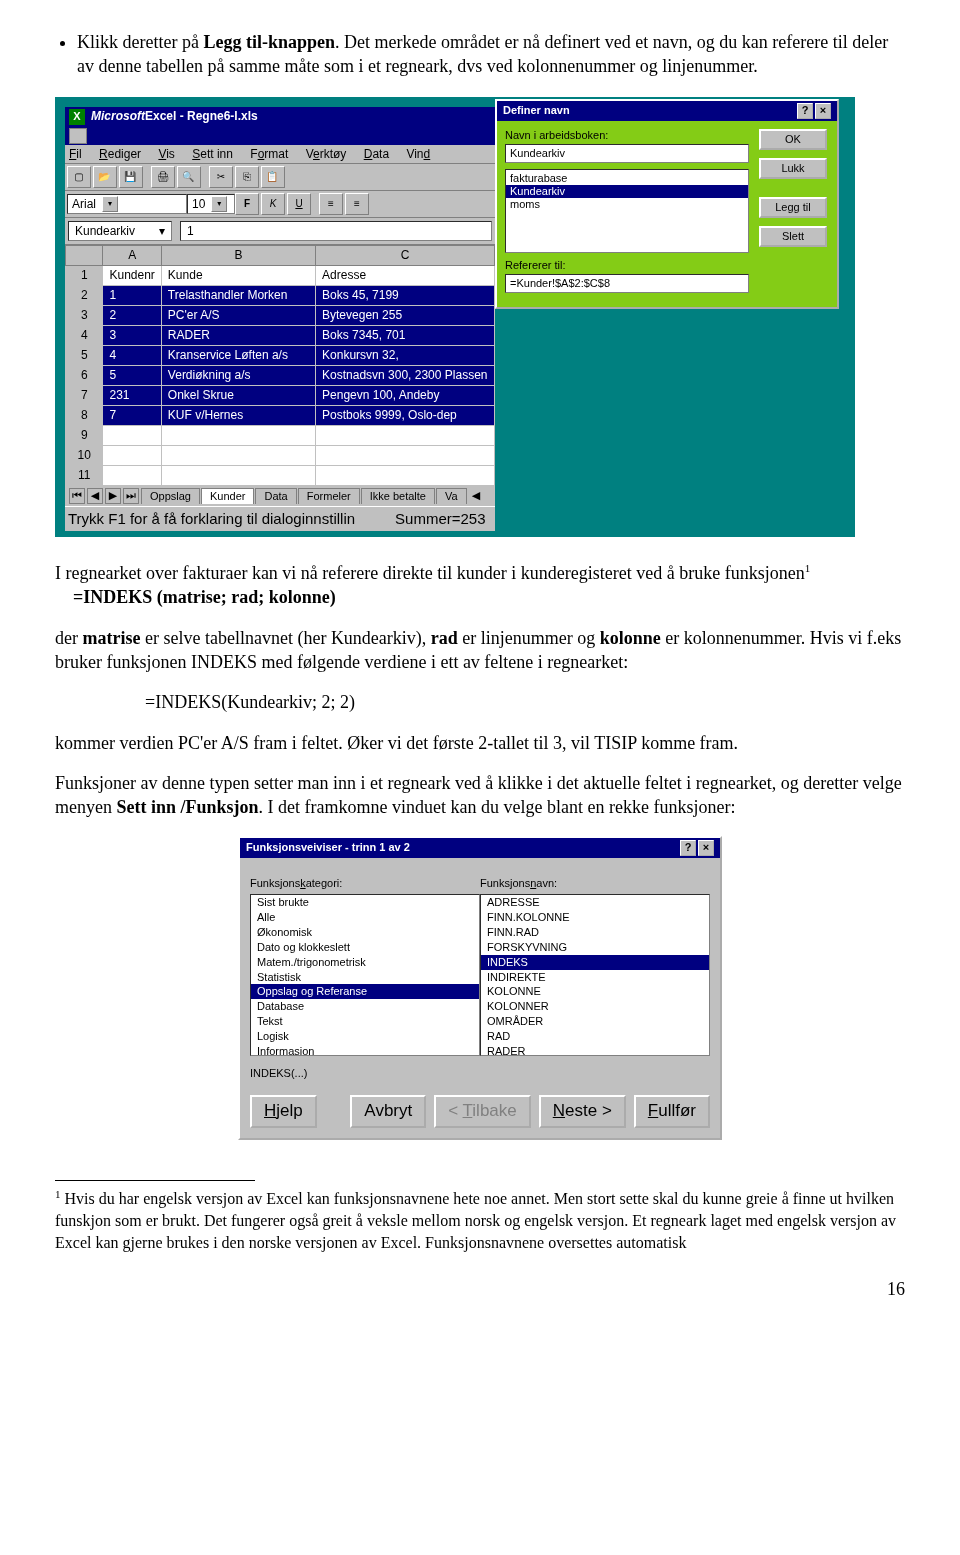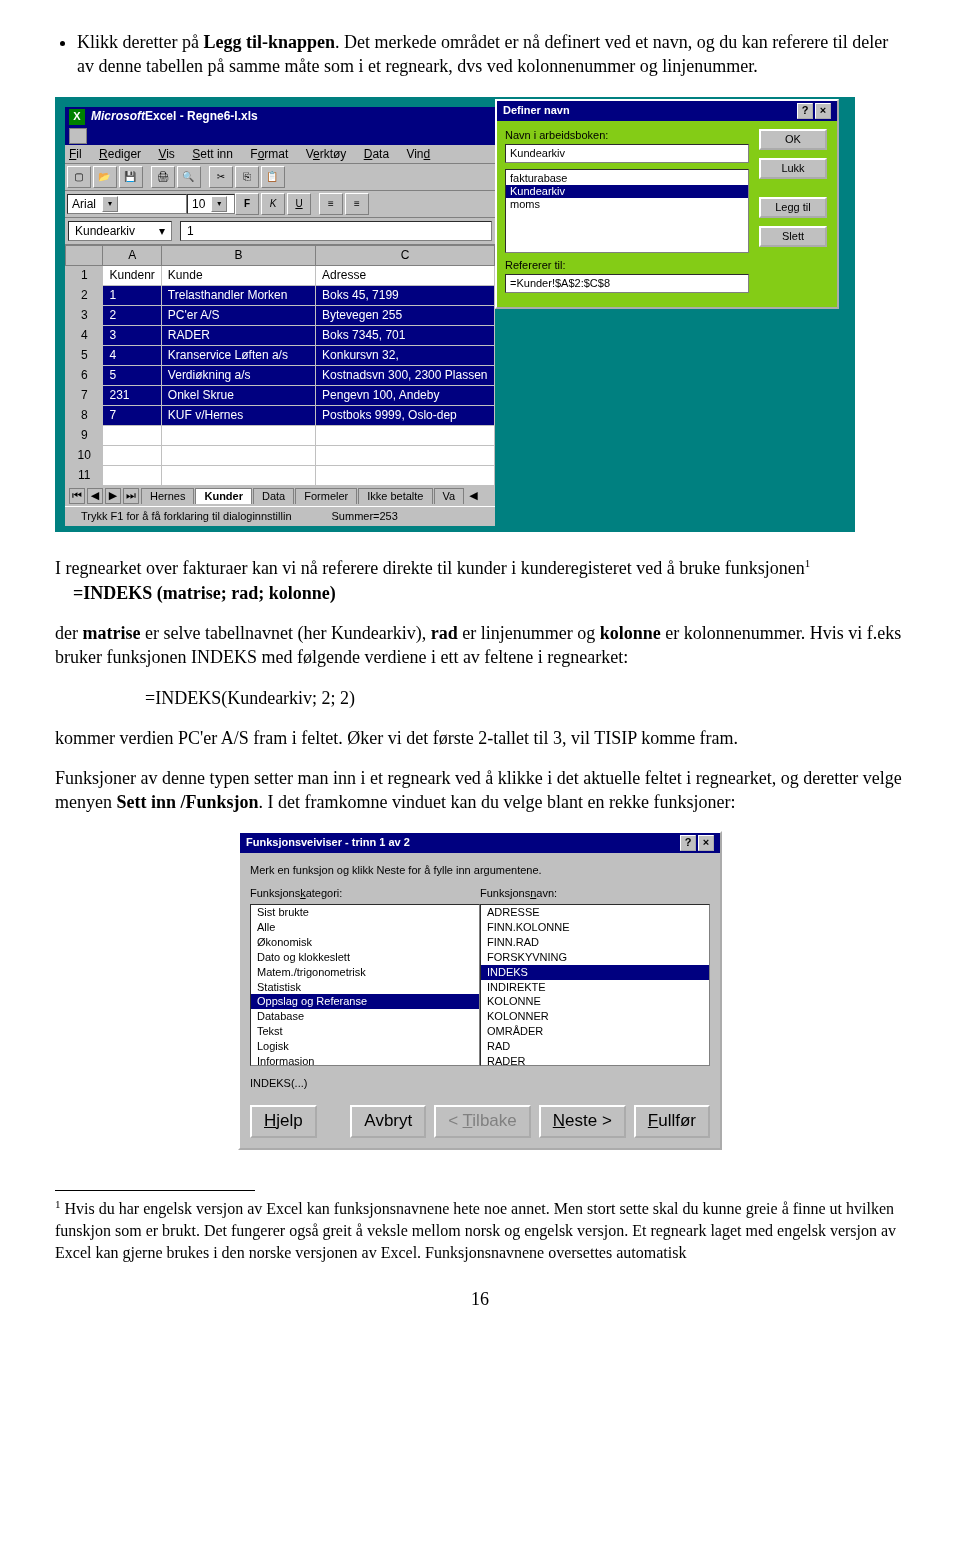--- a/index.html
+++ b/index.html
@@ -4,21 +4,21 @@
 <style>
 body{font-family:"Times New Roman",serif;font-size:18px;line-height:1.35;margin:0;padding:30px 55px;color:#000;background:#fff;width:960px;box-sizing:border-box}
 ul{margin:0 0 18px 0;padding-left:22px}
 li{margin:0}
 p{margin:0 0 16px 0}
 .bold{font-weight:bold}
 .indent{padding-left:90px}
 sup{font-size:11px}
 hr.footrule{border:0;border-top:1px solid #000;width:200px;margin:40px 0 6px 0}
 .footnote{font-size:16px}
-.pagenum{text-align:center;margin-top:24px}
+.pagenum{text-align:right;margin-top:24px}
 
 
 .shot{background:#008080;padding:10px 10px 6px 10px;margin:12px 0 24px 0;font-family:Tahoma,Arial,sans-serif;font-size:12px;color:#000;line-height:1.2;width:780px}
 .titlebar{background:#000080;color:#fff;display:flex;align-items:center;height:20px;padding:0 4px;font-weight:bold}
 .titlebar .xicon{background:#008000;color:#fff;width:16px;height:16px;display:inline-flex;align-items:center;justify-content:center;margin-right:6px;font-weight:bold;font-size:11px}
 .titlebar .spacer{flex:1}
 .menubar{background:#c0c0c0;padding:2px 4px;border-bottom:1px solid #808080}
 .menubar span{margin-right:14px}
 .menubar span u{text-decoration:underline}
 .toolbar{background:#c0c0c0;display:flex;align-items:center;padding:2px;border-bottom:1px solid #808080}
@@ -33,21 +33,21 @@
 table.grid th{background:#c0c0c0;border:1px solid #808080;font-weight:normal;padding:1px 6px;height:17px}
 table.grid td{border:1px solid #c0c0c0;padding:1px 6px;height:17px}
 .rowhead{background:#c0c0c0;text-align:center;width:26px;border:1px solid #808080}
 tr.selrow td{background:#000080;color:#fff}
 tr.selrow .rowhead{background:#c0c0c0;color:#000}
 
 .sheettabs{background:#c0c0c0;padding:2px 4px;font-size:11px;display:flex;align-items:center}
 .sheettabs .nav{display:inline-block;width:14px;height:14px;background:#c0c0c0;border:1px solid #808080;margin-right:2px;text-align:center;line-height:12px}
 .tab{background:#fff;border:1px solid #808080;border-bottom:0;padding:1px 8px;margin-right:1px;font-size:11px}
 .tab.inactive{background:#c0c0c0}
-.statusbar{background:#c0c0c0;padding:3px 16px;font-size:11px;border-top:1px solid #fff;display:flex}
+.statusbar{background:#c0c0c0;padding:3px 3px;font-size:15px;border-top:1px solid #fff;display:flex}
 .statusbar .sep{width:40px}
 
 
 .dlg{background:#84cc16;border:2px outset #fff;width:340px;font-family:Tahoma,Arial,sans-serif;font-size:11px;margin-top:-8px}
 .dlg .dlgtitle{background:#000080;color:#fff;font-weight:bold;padding:2px 6px;display:flex;align-items:center}
 .dlg .dlgtitle .spacer{flex:1}
 .dlg .dlgtitle .x{background:#c0c0c0;color:#000;border:1px outset #fff;width:14px;height:14px;text-align:center;line-height:12px;margin-left:2px;font-weight:bold}
 .dlg .body{padding:8px;display:flex}
 .dlg .lcol{flex:1}
 .dlg .rcol{width:70px;margin-left:10px}
@@ -214,22 +214,22 @@
                 <td></td>
               </tr>
         </tbody>
           </table>
       </div>
       <div class="sheettabs">
         <span class="nav">⏮</span>
         <span class="nav">◀</span>
         <span class="nav">▶</span>
         <span class="nav">⏭</span>
-        <span class="tab inactive">Hernes</span>
-        <span class="tab" style="font-weight:bold">Kunder</span>
+        <span class="tab inactive">Oppslag</span>
+        <span class="tab" style="font-weight:normal">Kunder</span>
         <span class="tab inactive">Data</span>
         <span class="tab inactive">Formeler</span>
         <span class="tab inactive">Ikke betalte</span>
         <span class="tab inactive">Va</span>
         <span style="margin-left:4px">◀</span>
       </div>
       <div class="statusbar">
         <span>Trykk F1 for å få forklaring til dialoginnstillin</span>
         <span class="sep"></span>
         <span>Summer=253</span>
@@ -285,21 +285,20 @@
 </p>
 
 <div class="wiz">
   <div class="dlgtitle" style="background:#000080;color:#fff;font-weight:bold;padding:2px 6px;display:flex">
     <span>Funksjonsveiviser - trinn 1 av 2</span>
     <span style="flex:1"></span>
     <span class="x" style="background:#c0c0c0;color:#000;border:1px outset #fff;width:14px;height:14px;text-align:center;line-height:12px;margin-left:2px;font-weight:bold">?</span>
     <span class="x" style="background:#c0c0c0;color:#000;border:1px outset #fff;width:14px;height:14px;text-align:center;line-height:12px;margin-left:2px;font-weight:bold">×</span>
   </div>
   <div class="body">
-    <div>Merk en funksjon og klikk Neste for å fylle inn argumentene.</div>
     <div class="cols" style="margin-top:8px">
       <div style="flex:1">
         <div class="lab">Funksjons<u>k</u>ategori:</div>
         <div class="list">
           <div>Sist brukte</div>
           <div>Alle</div>
           <div>Økonomisk</div>
           <div>Dato og klokkeslett</div>
           <div>Matem./trigonometrisk</div>
           <div>Statistisk</div>

